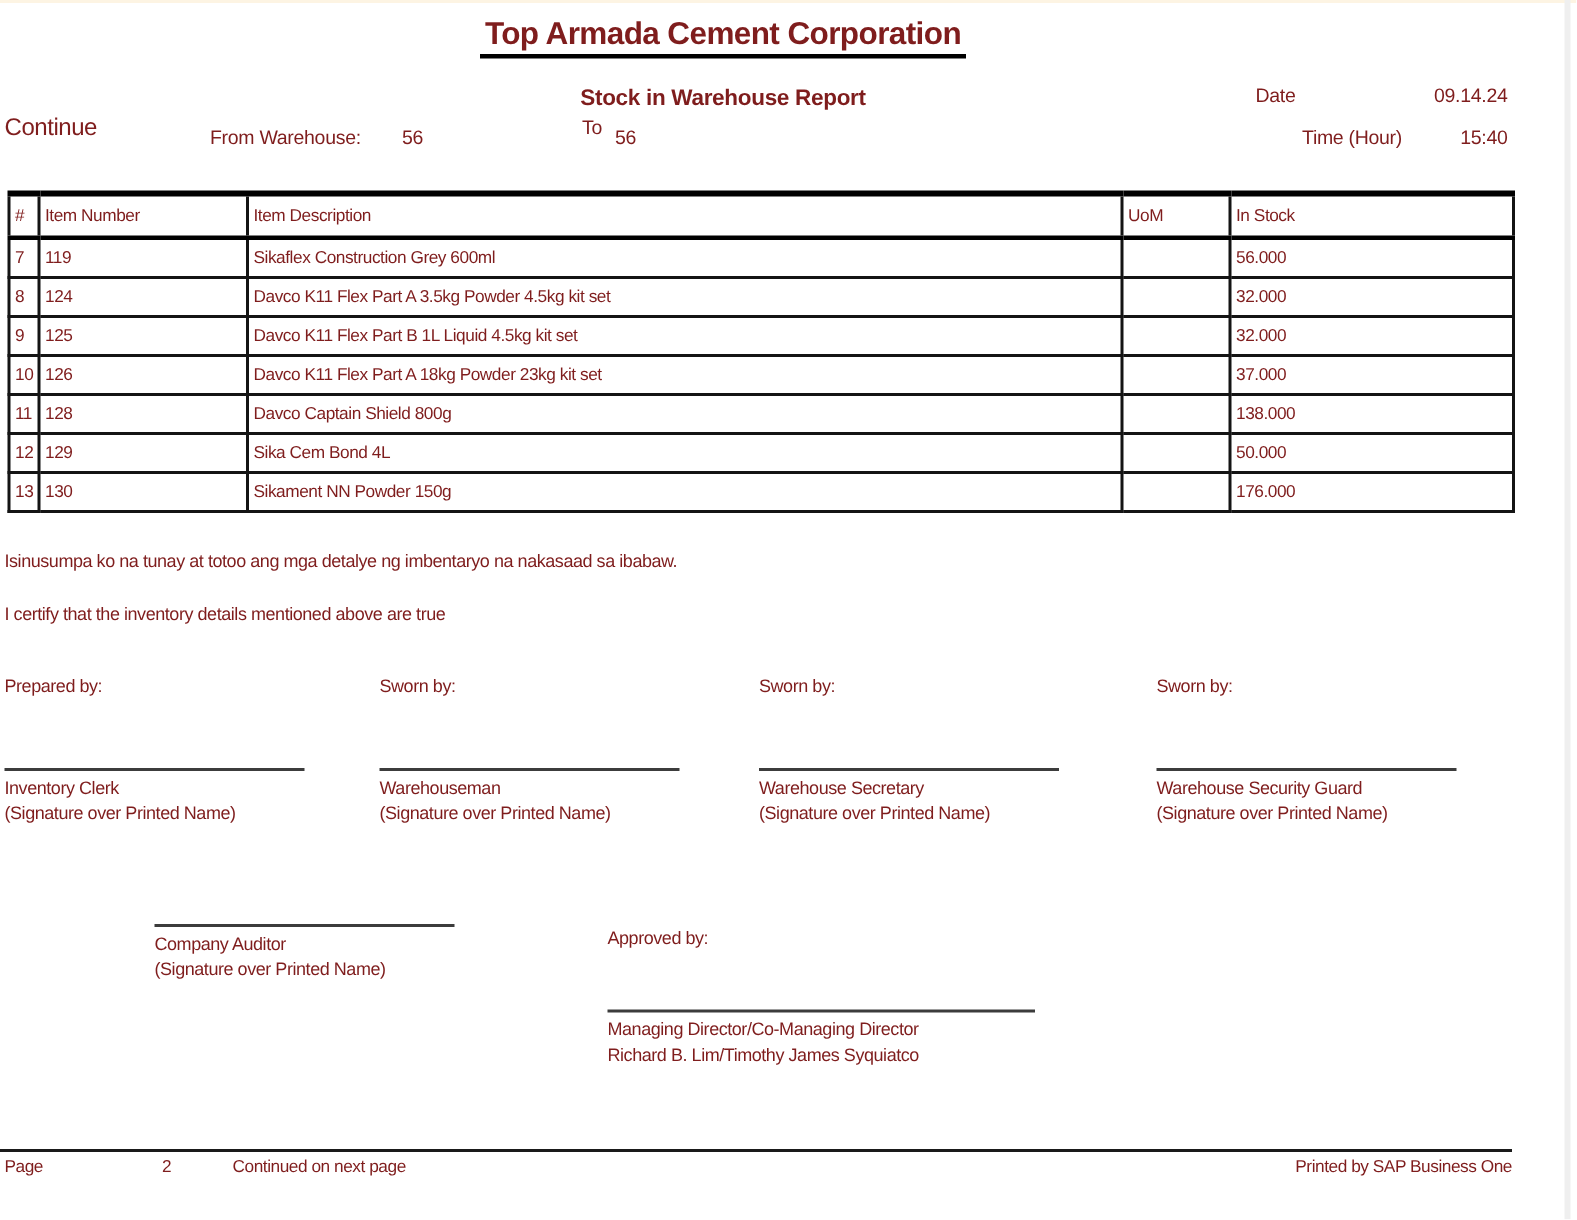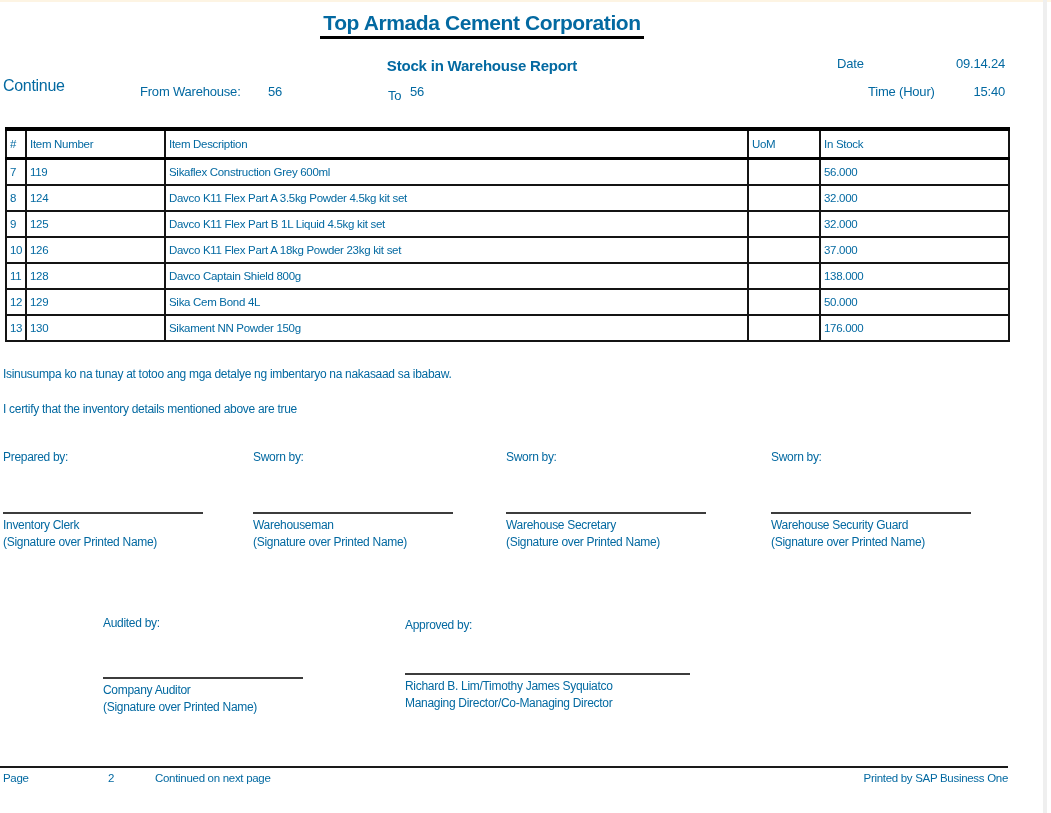--- a/index.html
+++ b/index.html
@@ -1,18 +1,18 @@
 <!DOCTYPE html>
 <html><head>
 <meta charset="utf-8">
 <style>
   html,body{margin:0;padding:0;background:#fff;}
   .page{
     position:relative;width:1051px;height:813px;background:#ffffff;
-    font-family:"Liberation Sans",sans-serif;color:#0369a1;overflow:hidden;
+    font-family:"Liberation Sans",sans-serif;color:#7f1d1d;overflow:hidden;
     letter-spacing:-0.2px;
   }
   .abs{position:absolute;}
   .top-edge{left:0;top:0;width:1051px;height:2px;background:#fdf4e3;}
   .right-edge{left:1043px;top:0;width:4px;height:813px;background:#efefef;}
 
   .center-band{left:0;top:0;width:964px;text-align:center;}
   .company-title{
     display:inline-block;font-size:21px;font-weight:bold;
     border-bottom:3px solid #000;padding:0 3px 1px 3px;letter-spacing:-0.4px;
@@ -56,21 +56,21 @@
   <div class="abs right-edge"></div>
 
   <div class="abs center-band" style="top:11px;">
     <span class="company-title">Top Armada Cement Corporation</span>
   </div>
   <div class="abs center-band report-title" style="top:57px;">Stock in Warehouse Report</div>
 
   <div class="abs continue" style="left:3px;top:77px;">Continue</div>
   <div class="abs lbl" style="left:140px;top:84px;">From Warehouse:</div>
   <div class="abs lbl" style="left:252px;top:84px;width:46px;text-align:center;">56</div>
-  <div class="abs lbl" style="left:388px;top:88px;">To</div>
+  <div class="abs lbl" style="left:388px;top:77px;">To</div>
   <div class="abs lbl" style="left:410px;top:84px;">56</div>
 
   <div class="abs lbl" style="left:837px;top:56px;">Date</div>
   <div class="abs lbl rt" style="left:880px;top:56px;width:125px;">09.14.24</div>
   <div class="abs lbl" style="left:837px;top:84px;margin-left:31px;">Time (Hour)</div>
   <div class="abs lbl rt" style="left:880px;top:84px;width:125px;">15:40</div>
 
   <table class="stock">
     <colgroup>
       <col style="width:20px">
@@ -163,30 +163,29 @@
     <div class="nm">(Signature over Printed Name)</div>
   </div>
   <div class="abs sigblock" style="left:771px;top:450px;">
     <div class="heading">Sworn by:</div>
     <div class="sigline"></div>
     <div class="nm">Warehouse Security Guard</div>
     <div class="nm">(Signature over Printed Name)</div>
   </div>
 
   <div class="abs sigblock" style="left:103px;top:616px;width:290px;">
-    <div class="heading" style="margin-bottom:47px;">Audited by:</div>
     <div class="sigline"></div>
     <div class="nm">Company Auditor</div>
     <div class="nm">(Signature over Printed Name)</div>
   </div>
   <div class="abs sigblock" style="left:405px;top:618px;width:320px;">
     <div class="heading" style="margin-bottom:41px;">Approved by:</div>
     <div class="sigline wide"></div>
+    <div class="nm">Managing Director/Co-Managing Director</div>
     <div class="nm">Richard B. Lim/Timothy James Syquiatco</div>
-    <div class="nm">Managing Director/Co-Managing Director</div>
   </div>
 
   <div class="abs footer-rule"></div>
   <div class="abs foot" style="left:3px;top:772px;">Page</div>
   <div class="abs foot" style="left:108px;top:772px;">2</div>
   <div class="abs foot" style="left:155px;top:772px;">Continued on next page</div>
   <div class="abs foot rt" style="left:808px;top:772px;width:200px;">Printed by SAP Business One</div>
 
 </div>
 

